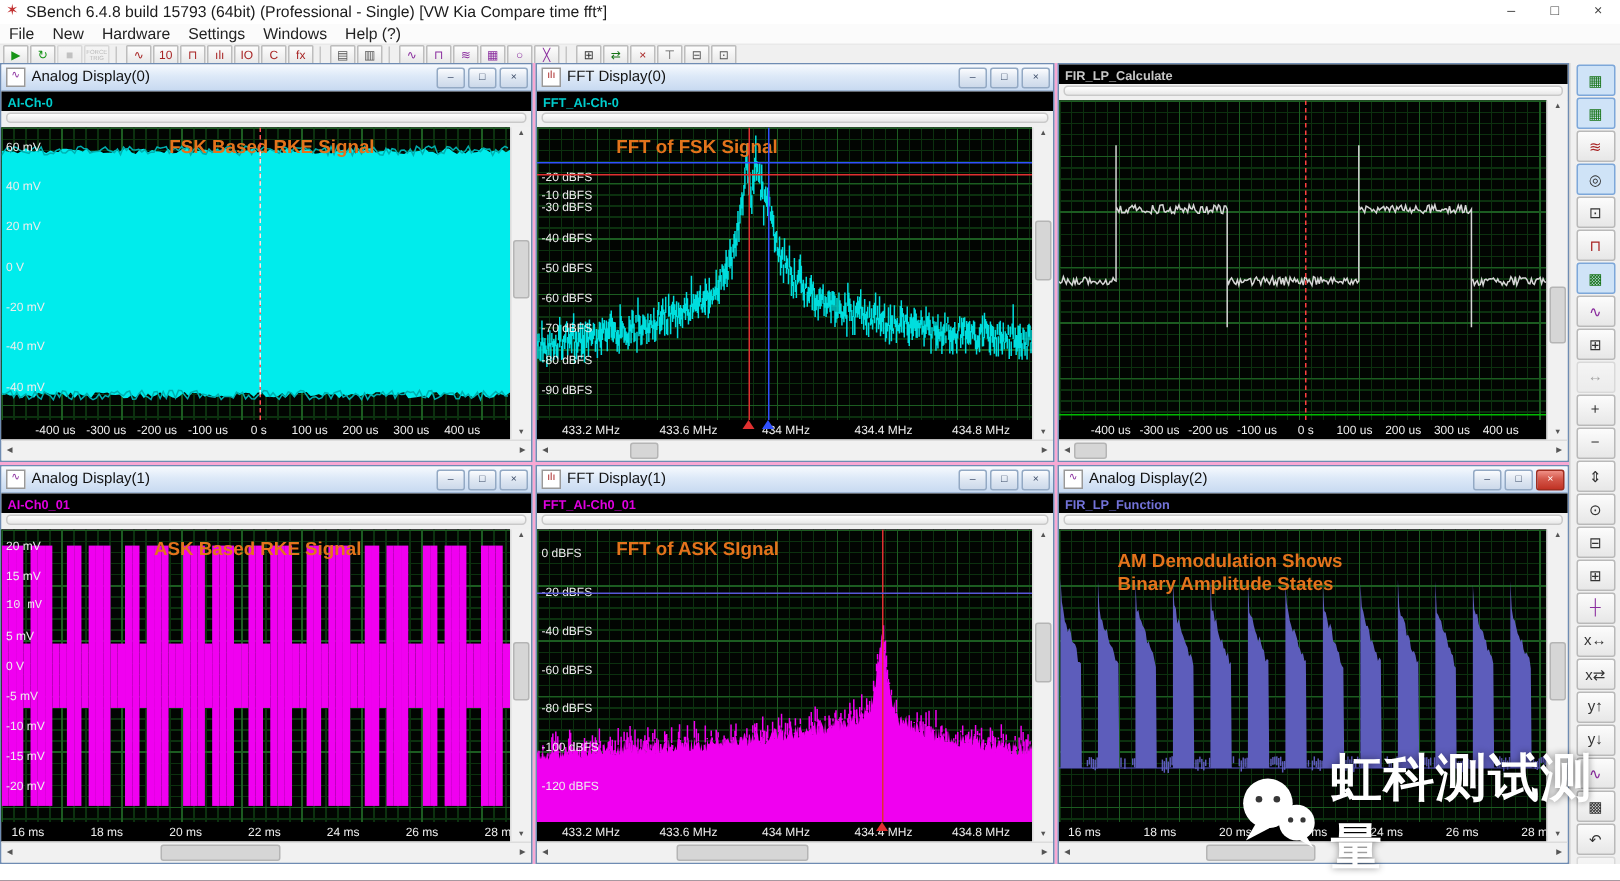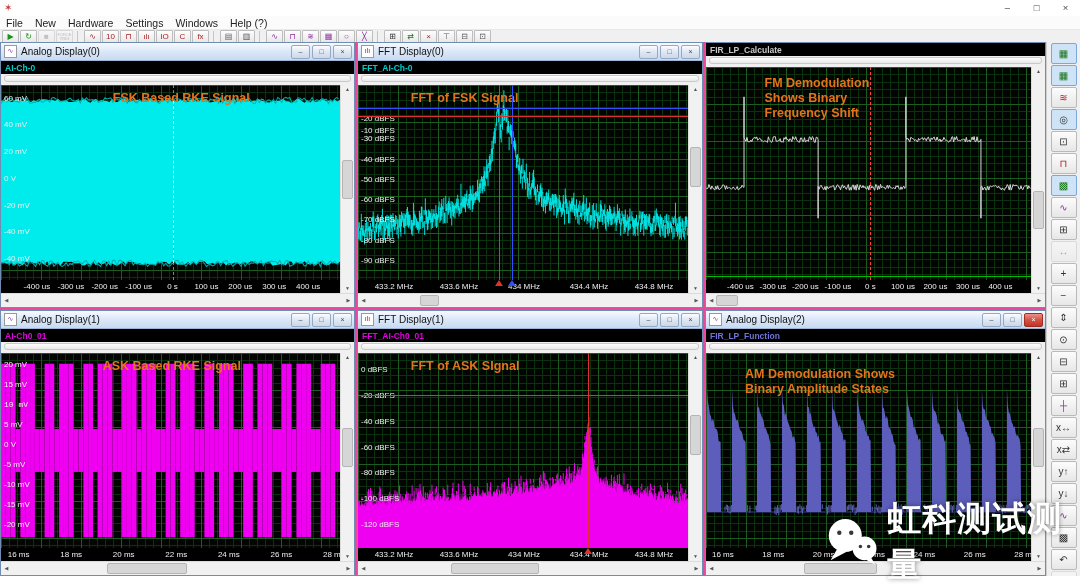--- a/index.html
+++ b/index.html
@@ -11,21 +11,21 @@
   .wc{width:29px;text-align:center;font-size:9.5px;line-height:16px;color:#444;}
   .menubar{height:13px;display:flex;align-items:center;background:#fbfbfb;border-bottom:1px solid #e9e9e9;font-size:10.5px;color:#222;}
   .mitem{padding:0 6px;}
   .toolbar{height:13px;display:flex;align-items:center;background:#f0f0f0;border-bottom:1px solid #cfcfcf;padding:0 2px;gap:1px;}
   .tbtn{width:15px;height:12px;display:flex;align-items:center;justify-content:center;border:1px solid #bdbdbd;border-radius:1px;background:linear-gradient(#fdfdfd,#e6e6e6);font-size:8px;line-height:1;overflow:hidden;}
   .tbtn.dis{opacity:.45;}
   .tbtn.force{font-size:4px;white-space:pre;text-align:center;letter-spacing:0;}
   .tsep{width:2px;height:11px;border-left:1px solid #c6c6c6;margin:0 3px;}
   
   .mdi{position:absolute;top:42px;left:0;right:0;bottom:11px;display:flex;background:#a5a5a5;}
-  .panels{flex:1;display:grid;grid-template-columns:355px 346px 1fr;grid-template-rows:1fr 1fr;gap:2px;background:#ec4899;}
+  .panels{flex:1;display:grid;grid-template-columns:355px 346px 1fr;grid-template-rows:1fr 1fr;gap:2px;background:#f9a8d4;}
   .rtb{width:33px;background:#f0f0f0;border-left:1px solid #cfcfcf;display:flex;flex-direction:column;align-items:center;padding-top:1px;overflow:hidden;}
   .rbtn{width:24px;height:19px;margin-bottom:1px;display:flex;align-items:center;justify-content:center;border:1px solid #b9b9b9;border-radius:2px;background:linear-gradient(#fcfcfc,#e7e7e7);font-size:10px;color:#333;flex:none;}
   .rbtn.on{background:#cfe3f7;border-color:#7da7d9;}
   .rbtn.dis{opacity:.4;}
   .statusbar{position:absolute;left:0;right:0;bottom:0;height:11px;background:#f0f0f0;border-top:1px solid #d8d8d8;display:flex;align-items:center;font-size:9px;color:#333;}
   .statusbar .ready{margin-left:5px;}
   .grip{margin-left:auto;margin-right:2px;color:#9a9a9a;font-size:8px;}
   
   .panel{display:flex;flex-direction:column;border:1px solid #6f8cb3;background:#f0f0f0;min-width:0;min-height:0;}
   .ptitle{height:17px;flex:none;display:flex;align-items:center;gap:4px;padding:0 2px 0 3px;font-size:10px;color:#111;background:linear-gradient(#f7fafe,#dde9f8 45%,#c8daf1);border-bottom:1px solid #9fb6d4;}
@@ -63,20 +63,21 @@
   .watermark{position:absolute;left:826px;top:496px;display:flex;align-items:center;gap:8px;z-index:60;pointer-events:none;}
   .wm-text{color:#ffffff;font-size:34px;font-weight:bold;letter-spacing:1px;text-shadow:0 0 5px rgba(0,0,0,.45);}
 </style>
 </head>
 <body>
 
 <div class="app">
 
   <div class="titlebar">
     <span class="appicon">✶</span>
+    <span>SBench 6.4.8 build 15793 (64bit) (Professional - Single)      [VW Kia Compare time fft*]</span>
     <span class="wctrls">
       <span class="wc">–</span>
       <span class="wc">□</span>
       <span class="wc">×</span>
     </span>
   </div>
 
   <div class="menubar" id="menubar">
       <span class="mitem">File</span>
       <span class="mitem">New</span>
@@ -249,25 +250,20 @@
     <div class="sliderwrap">
             <div class="strack"></div>
           </div>
     <div class="pbody">
       <div class="plot">
         <div class="grid-area">
           <svg class="trace" viewBox="0 0 1000 400" preserveAspectRatio="none">
                   <path d="M0,226.6L3,228.7L6,227.3L9,220.6L12,225.4L15,229.6L18,223.4L21,227.0L24,229.2L27,231.2L30,224.0L33,229.5L36,222.9L39,229.6L42,230.0L45,227.4L48,226.8L51,221.8L54,221.3L57,223.5L60,229.8L63,223.0L66,228.6L69,226.7L72,226.6L75,227.4L78,229.7L81,227.9L84,225.1L87,228.0L90,230.2L93,228.2L96,224.4L99,230.5L102,229.9L105,226.5L108,226.8L111,221.9L114,225.0L117,226.0L117,56.0L117,133.0L120,136.2L123,139.8L126,132.1L129,140.6L132,140.3L135,140.6L138,137.2L141,140.4L144,134.7L147,133.6L150,131.4L153,134.6L156,131.2L159,137.5L162,136.0L165,133.5L168,135.1L171,139.2L174,138.8L177,140.2L180,138.8L183,139.1L186,139.7L189,141.6L192,131.1L195,136.7L198,138.6L201,141.5L204,140.2L207,131.3L210,130.9L213,130.6L216,139.3L219,139.8L222,138.2L225,138.7L228,134.5L231,141.1L234,139.7L237,141.5L240,132.8L243,135.7L246,131.1L249,136.3L252,135.7L255,139.8L258,134.7L261,136.1L264,140.1L267,130.6L270,135.0L273,135.9L276,130.9L279,137.0L282,139.0L285,141.1L288,141.1L291,133.3L294,133.2L297,139.9L300,139.8L303,132.7L306,141.1L309,138.0L312,137.4L315,139.7L318,131.1L321,132.4L324,137.2L327,130.7L330,132.5L333,141.0L336,141.6L339,132.1L342,132.0L345,136.0L345,284.0L345,224.2L348,229.5L351,224.4L354,222.0L357,225.4L360,228.7L363,230.2L366,224.5L369,231.2L372,223.9L375,228.1L378,227.5L381,224.7L384,225.3L387,224.8L390,223.3L393,222.8L396,231.1L399,228.4L402,223.2L405,221.0L408,225.0L411,225.2L414,230.7L417,223.9L420,221.2L423,226.8L426,223.3L429,227.2L432,229.9L435,224.6L438,220.7L441,231.4L444,226.1L447,231.3L450,222.5L453,221.4L456,230.0L459,222.4L462,231.4L465,220.5L468,226.7L471,230.6L474,221.3L477,225.0L480,226.8L483,222.5L486,226.8L489,224.4L492,228.8L495,229.3L498,223.8L501,231.2L504,221.8L507,222.2L510,227.3L513,224.3L516,228.1L519,231.6L522,220.6L525,221.6L528,230.5L531,223.2L534,229.4L537,220.5L540,227.0L543,224.5L546,225.9L549,225.9L552,229.5L555,225.9L558,222.0L561,228.0L564,222.1L567,226.1L570,226.7L573,228.3L576,226.6L579,226.9L582,229.1L585,223.0L588,225.5L591,222.6L594,228.2L597,230.2L600,224.9L603,229.7L606,225.4L609,224.0L612,228.2L615,226.0L615,56.0L615,131.5L618,136.0L621,133.9L624,137.1L627,140.5L630,132.2L633,133.2L636,134.4L639,135.2L642,138.5L645,136.3L648,138.5L651,140.8L654,134.1L657,137.1L660,135.4L663,134.0L666,132.6L669,137.3L672,133.1L675,134.5L678,138.7L681,133.3L684,131.7L687,136.2L690,139.9L693,133.1L696,136.2L699,133.0L702,131.3L705,137.1L708,137.7L711,131.4L714,137.7L717,138.9L720,135.0L723,140.5L726,137.0L729,137.6L732,132.1L735,136.1L738,137.8L741,137.7L744,139.5L747,141.2L750,138.2L753,138.8L756,131.8L759,130.9L762,140.9L765,132.0L768,136.2L771,130.6L774,137.5L777,138.0L780,137.7L783,138.7L786,136.4L789,137.0L792,135.6L795,135.7L798,140.6L801,132.3L804,140.4L807,138.9L810,137.2L813,140.9L816,136.9L819,131.3L822,137.0L825,130.5L828,140.2L831,139.8L834,131.0L837,140.1L840,141.1L843,139.1L846,136.0L846,284.0L846,224.8L849,224.1L852,231.1L855,227.6L858,225.6L861,231.1L864,230.5L867,223.8L870,231.1L873,224.5L876,223.7L879,225.3L882,223.4L885,223.1L888,223.5L891,222.3L894,224.8L897,227.0L900,223.4L903,227.3L906,227.1L909,231.0L912,227.0L915,229.7L918,231.5L921,226.8L924,226.5L927,220.8L930,223.9L933,231.1L936,220.6L939,231.2L942,226.2L945,220.6L948,223.3L951,222.3L954,222.3L957,222.3L960,224.4L963,228.9L966,229.4L969,222.9L972,228.9L975,230.4L978,225.0L981,223.3L984,223.5L987,221.6L990,229.3L993,223.0L996,226.9L999,227.7" fill="none" stroke="#d6d6d6" stroke-width="1" vector-effect="non-scaling-stroke"></path>
                 </svg>
           <div class="yticks"></div>
-          <div class="overlay-title" style="left: 18%; top: 4%;">
-                  <div>FM Demodulation</div>
-                  <div>Shows Binary</div>
-                  <div>Frequency Shift</div>
-                </div>
         <div class="vcur" style="left: 50.6%; border-left: 1px dashed rgb(255, 64, 64);"></div>
                 <div class="hcur" style="top: 98.2%; border-top: 1px solid rgb(0, 187, 0);"></div>
               </div>
         <div class="xlabels">
                 <span class="xtick" style="left: 10.6%;">-400 us</span>
                 <span class="xtick" style="left: 20.6%;">-300 us</span>
                 <span class="xtick" style="left: 30.6%;">-200 us</span>
                 <span class="xtick" style="left: 40.6%;">-100 us</span>
                 <span class="xtick" style="left: 50.6%;">0 s</span>
                 <span class="xtick" style="left: 60.6%;">100 us</span>

